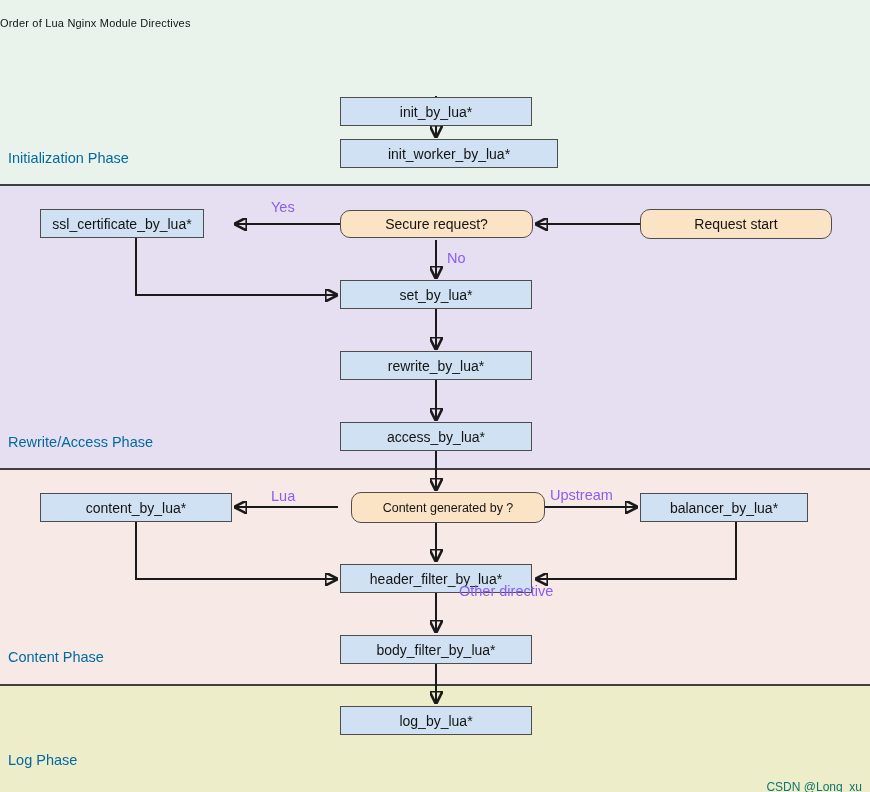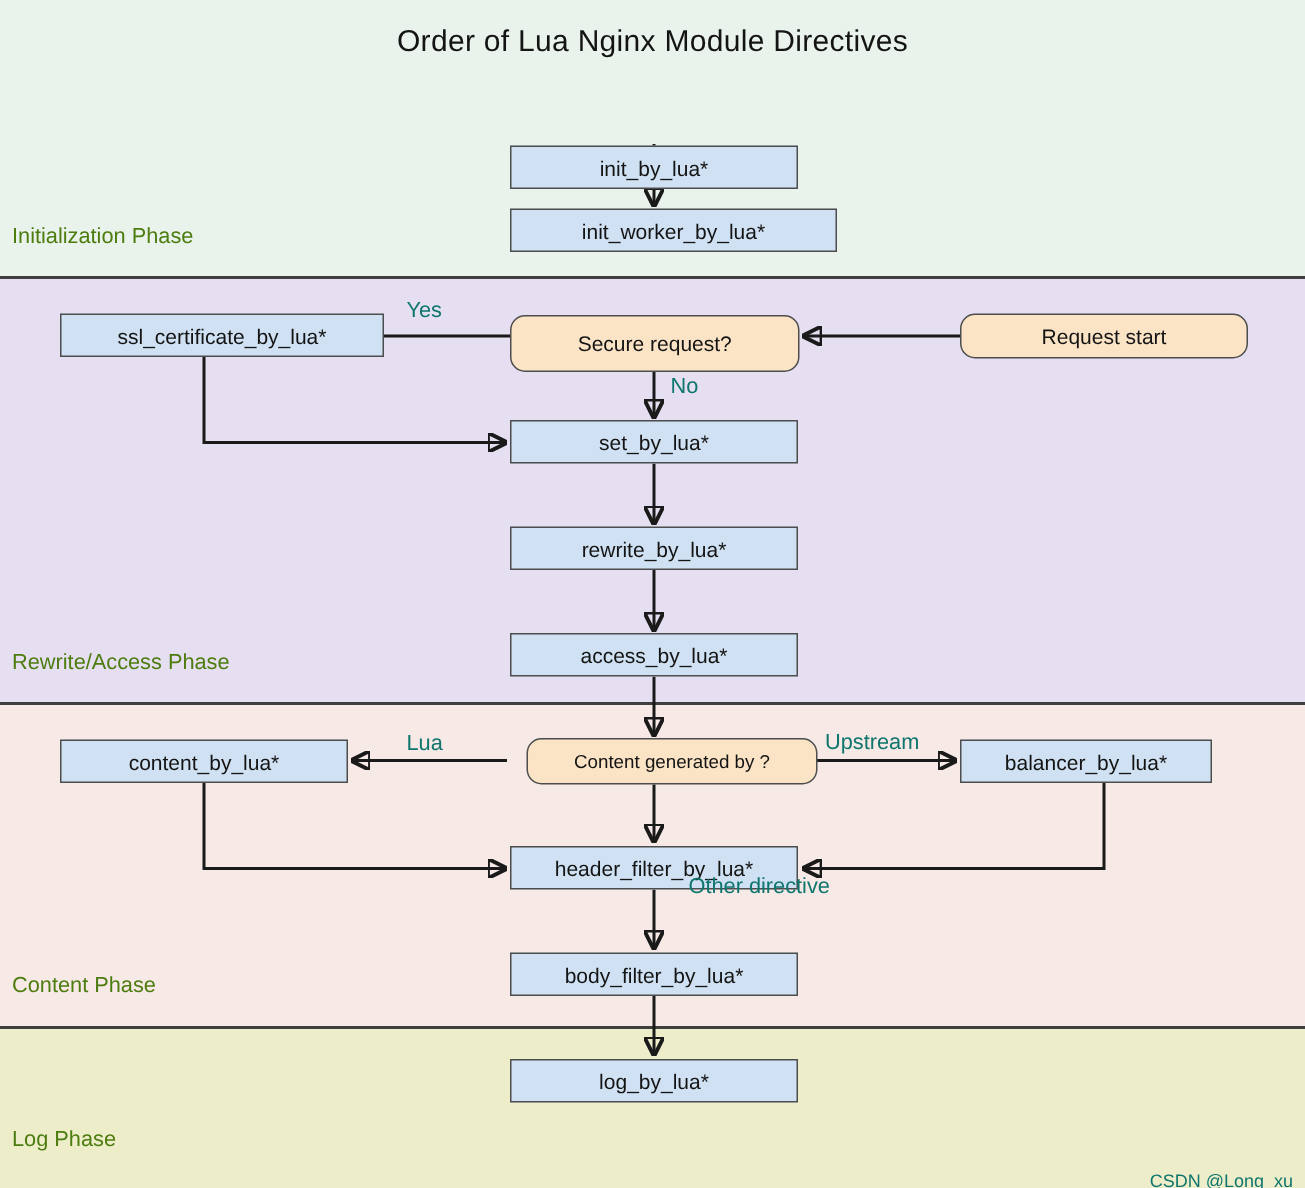--- a/index.html
+++ b/index.html
@@ -6,34 +6,34 @@
   body{font-family:"Liberation Sans",sans-serif;color:#1a1a1a;}
   #canvas{position:relative;width:870px;height:792px;overflow:hidden;background:#e9f3eb;}
 
   
   .band{position:absolute;left:0;width:870px;box-sizing:border-box;}
   .band-init{top:0;height:184px;background:#e9f3eb;}
   .band-rewrite{top:184px;height:284px;background:#e6dff1;border-top:2px solid #3f3f3f;}
   .band-content{top:468px;height:216px;background:#f6e9e6;border-top:2px solid #3f3f3f;}
   .band-log{top:684px;height:108px;background:#ededca;border-top:2px solid #3f3f3f;}
 
-  .title{position:absolute;top:17px;left:0;width:870px;text-align:center;
-         font-size:20px;letter-spacing:.2px;color:#141414;}
+  .title{position:absolute;top:17px;left:0;width:870px;text-align:left;
+         font-size:11px;letter-spacing:.2px;color:#141414;}
 
-  .phase-label{position:absolute;left:8px;font-size:14.5px;color:#4d7c0f;}
+  .phase-label{position:absolute;left:8px;font-size:14.5px;color:#0369a1;}
 
   
   .node{position:absolute;box-sizing:border-box;display:flex;align-items:center;
         justify-content:center;font-size:14px;color:#141414;
         border:1.5px solid #4d4d4d;}
   .node.blue{background:#cfe1f2;}
   .node.peach{background:#fbe4c6;border-radius:10px;}
   .node.small-text{font-size:12.5px;margin-left:13px;}
 
-  .edge-label{position:absolute;font-size:14.5px;color:#0f766e;white-space:nowrap;}
+  .edge-label{position:absolute;font-size:14.5px;color:#8b5cf6;white-space:nowrap;}
 
   svg.arrows{position:absolute;top:0;left:0;width:870px;height:792px;pointer-events:none;}
   svg.arrows path{stroke:#1a1a1a;stroke-width:2;fill:none;}
 
   .watermark{position:absolute;right:8px;top:780px;font-size:12px;color:#0f766e;}
 </style>
 </head>
 <body>
 
 <div id="canvas">
@@ -64,22 +64,22 @@
     <path d="M436,523 L436,561" marker-end="url(#ah)"></path>
     <path d="M136,522 L136,579 L337,579" marker-end="url(#ah)"></path>
     <path d="M736,522 L736,579 L536,579" marker-end="url(#ah)"></path>
     <path d="M436,593 L436,632" marker-end="url(#ah)"></path>
     <path d="M436,664 L436,703" marker-end="url(#ah)"></path>
   </svg>
 
   <div class="node blue" style="left:340px;top:54px;width:192px;height:29px;margin-top:43px;">init_by_lua*</div>
   <div class="node blue" style="left:340px;top:139px;width:218px;height:29px;">init_worker_by_lua*</div>
 
-  <div class="node blue" style="left:40px;top:209px;width:216px;height:29px;">ssl_certificate_by_lua*</div>
-  <div class="node peach" style="left:340px;top:210px;width:193px;height:38px;">Secure request?</div>
+  <div class="node blue" style="left:40px;top:209px;width:164px;height:29px;">ssl_certificate_by_lua*</div>
+  <div class="node peach" style="left:340px;top:210px;width:193px;height:28px;">Secure request?</div>
   <div class="node peach" style="left:640px;top:209px;width:192px;height:30px;">Request start</div>
   <div class="node blue" style="left:340px;top:280px;width:192px;height:29px;">set_by_lua*</div>
   <div class="node blue" style="left:340px;top:351px;width:192px;height:29px;">rewrite_by_lua*</div>
   <div class="node blue" style="left:340px;top:422px;width:192px;height:29px;">access_by_lua*</div>
 
   <div class="node blue" style="left:40px;top:493px;width:192px;height:29px;">content_by_lua*</div>
   <div class="node peach small-text" style="left:338px;top:492px;width:194px;height:31px;">Content generated by ?</div>
   <div class="node blue" style="left:640px;top:493px;width:168px;height:29px;">balancer_by_lua*</div>
   <div class="node blue" style="left:340px;top:564px;width:192px;height:29px;">header_filter_by_lua*</div>
   <div class="node blue" style="left:340px;top:635px;width:192px;height:29px;">body_filter_by_lua*</div>

